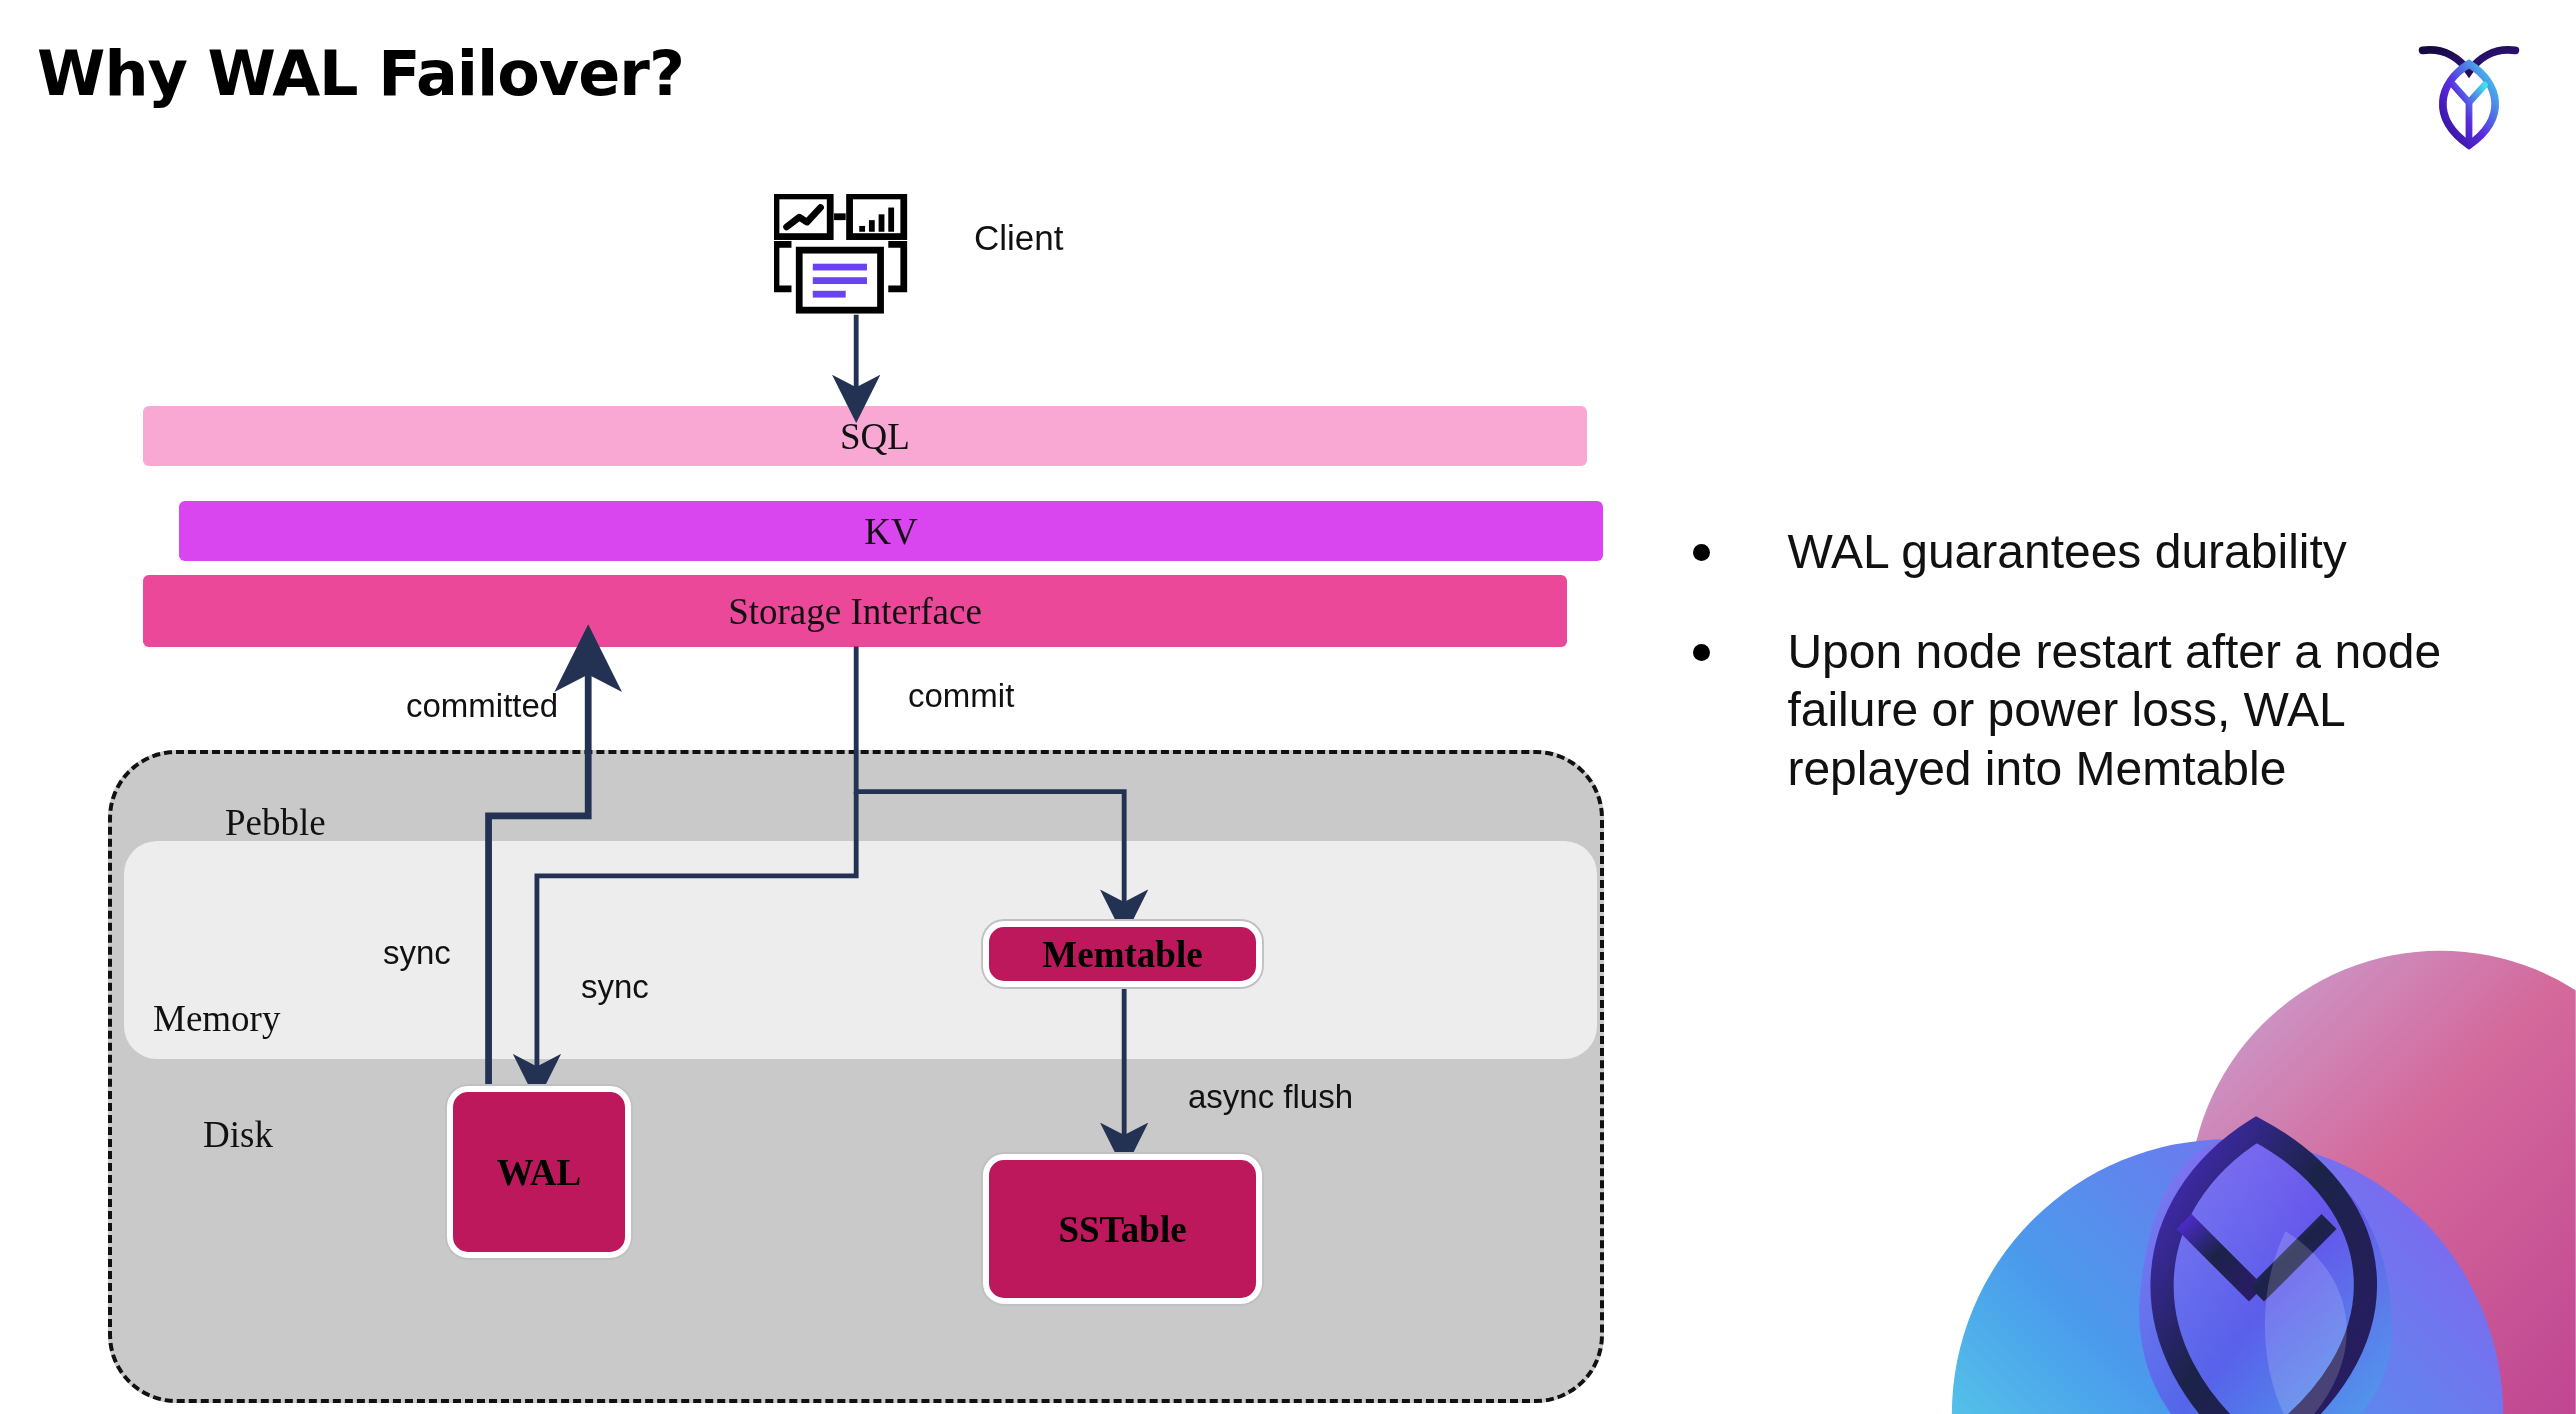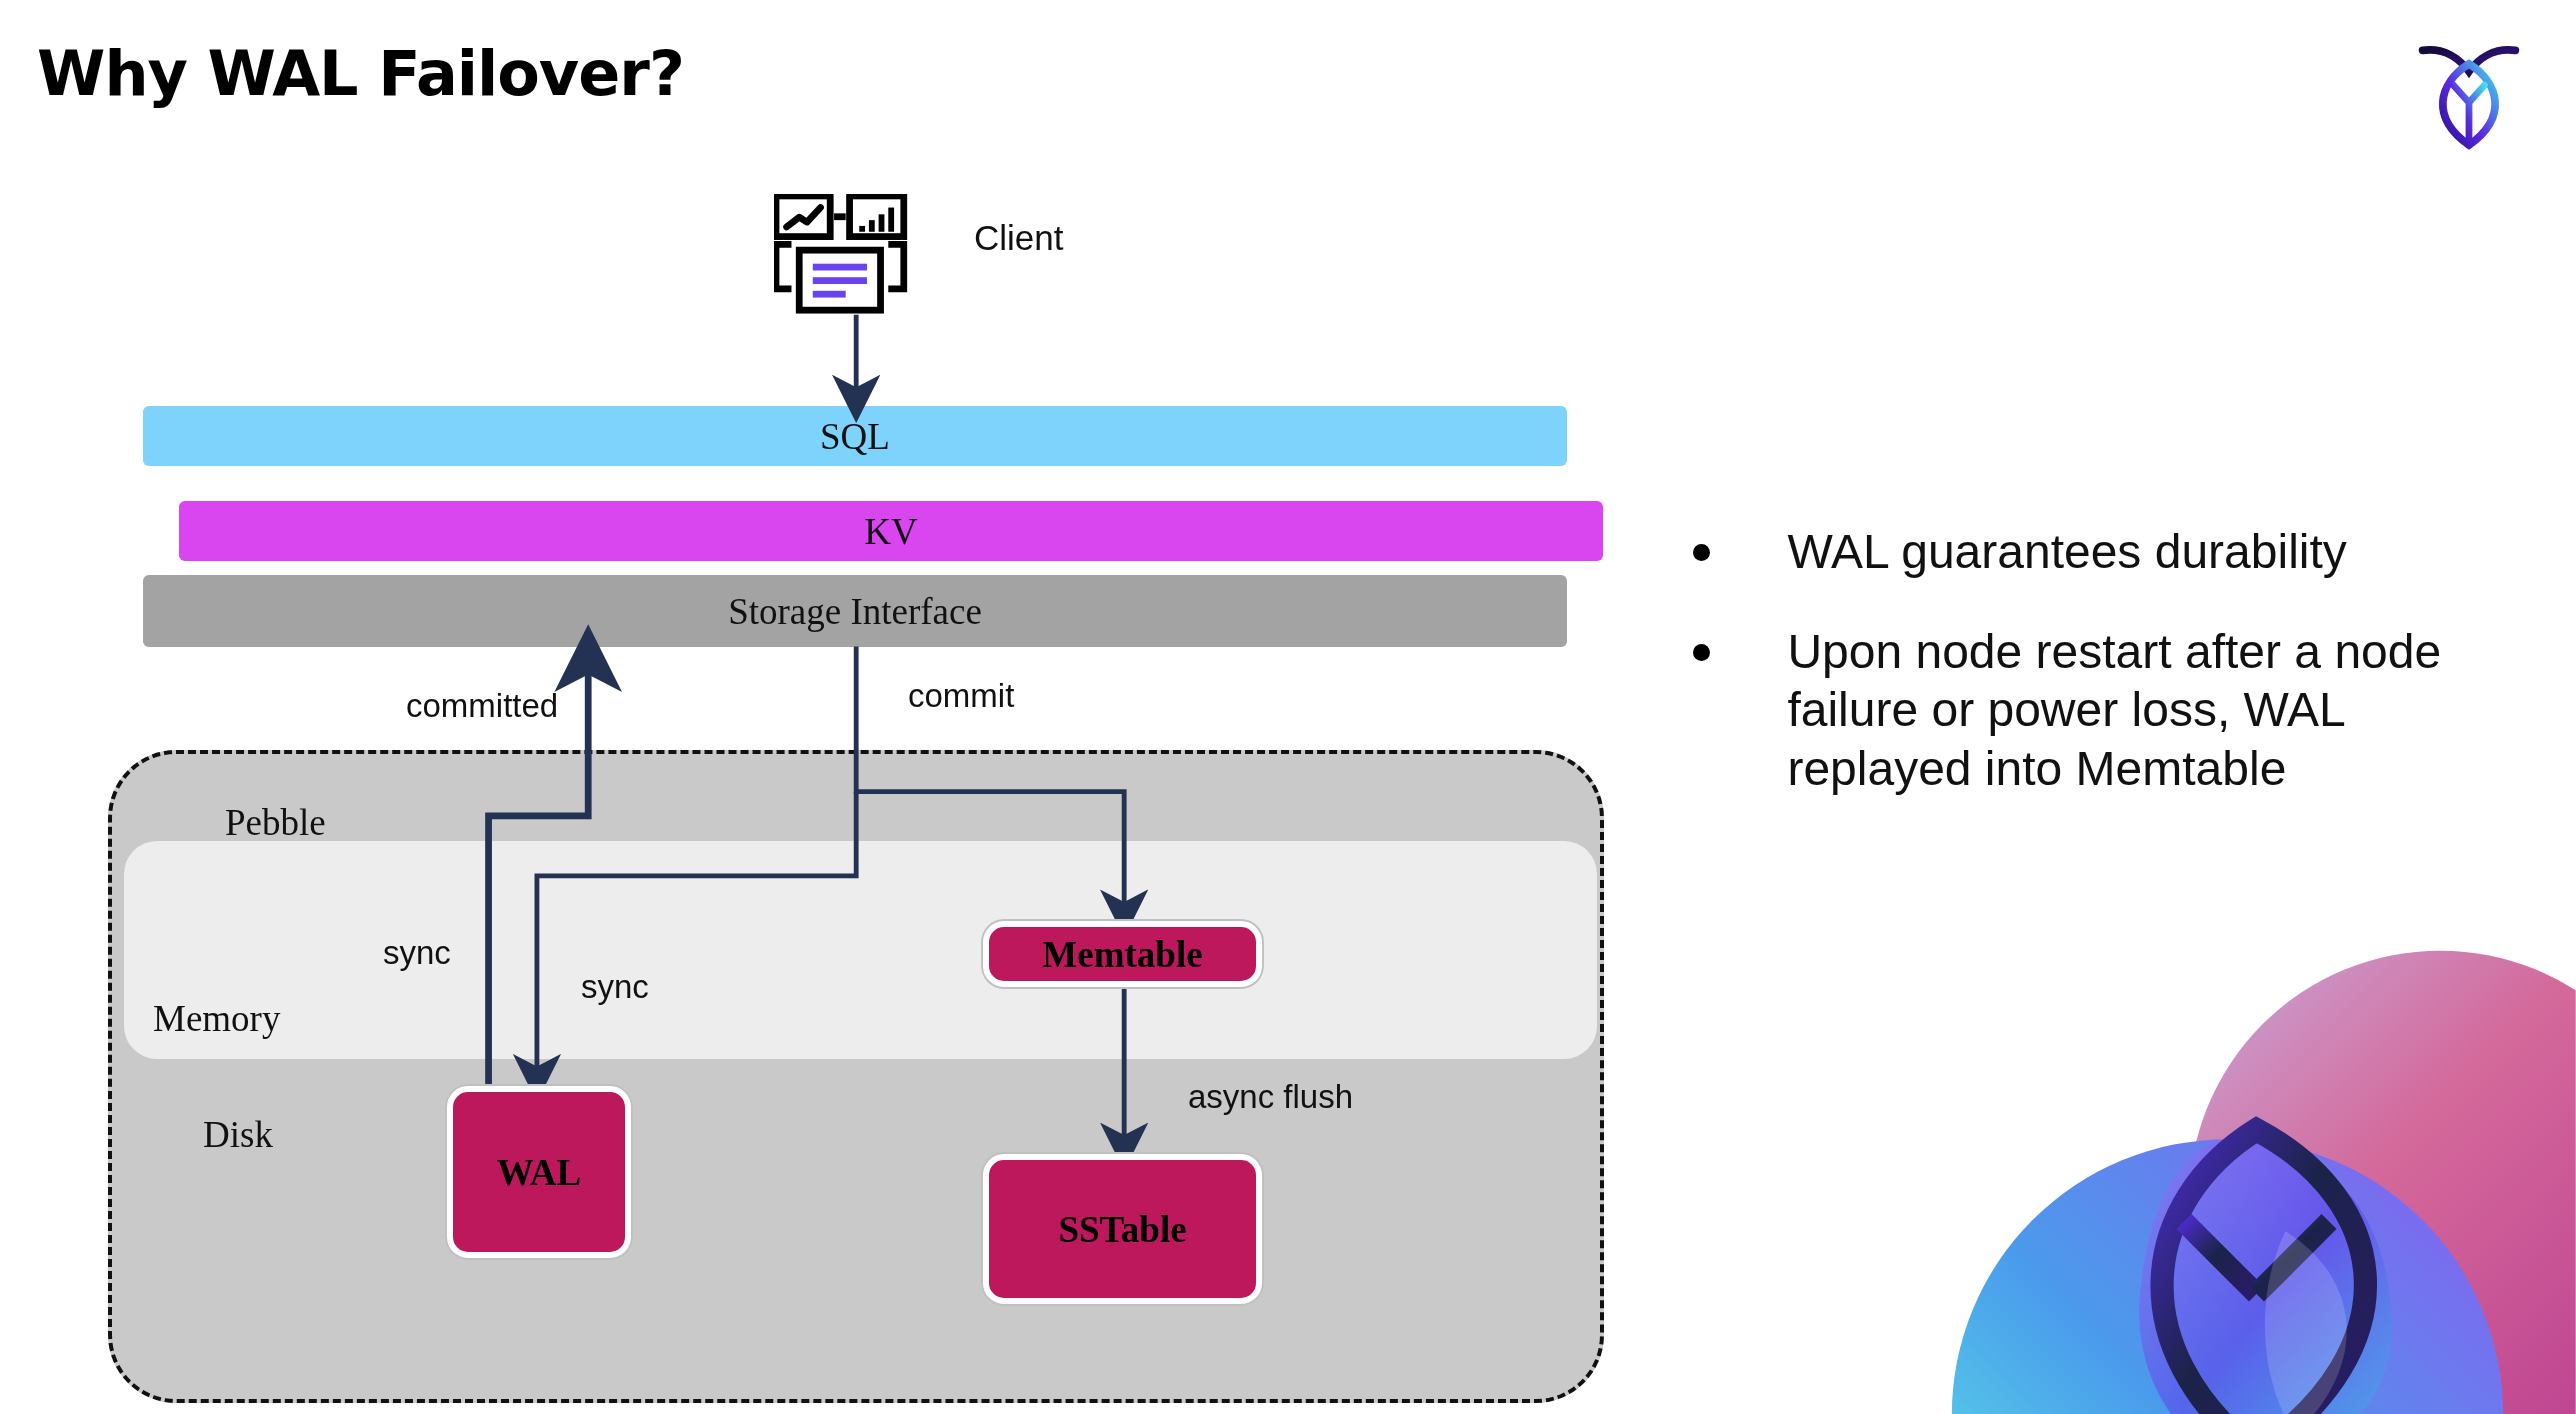--- a/index.html
+++ b/index.html
@@ -65,23 +65,23 @@
     width: 1424px;
     height: 60px;
     border-radius: 5.8px;
     display: flex;
     align-items: center;
     justify-content: center;
     font-family: "Liberation Serif", serif;
     font-size: 37px;
     color: #111111;
   }
-  #bar-sql { top: 406px; background: #7dd3fc; }
+  #bar-sql { top: 406px; background: #f9a8d4; padding-left: 20px; }
   #bar-kv  { top: 501px; background: #d946ef; margin-left: 36px; }
-  #bar-storage-interface { top: 575px; background: #a3a3a3; height: 72px; }
+  #bar-storage-interface { top: 575px; background: #ec4899; height: 72px; }
 
   
   #client-icon {
     position: absolute;
     left: 774px;
     top: 194px;
     width: 155px;
     height: 121px;
   }
   #client-label {

